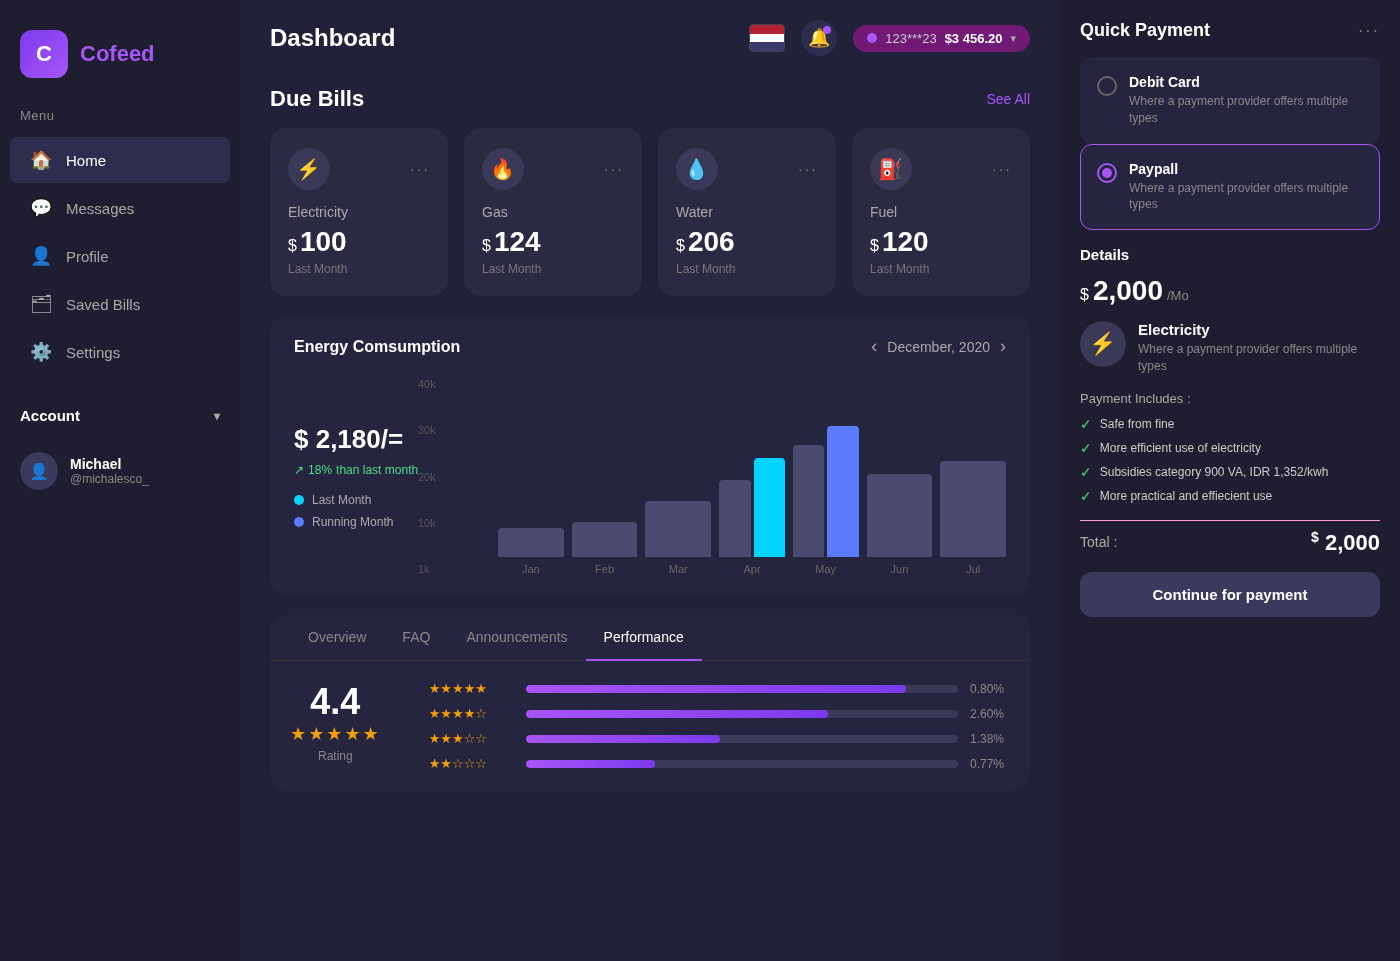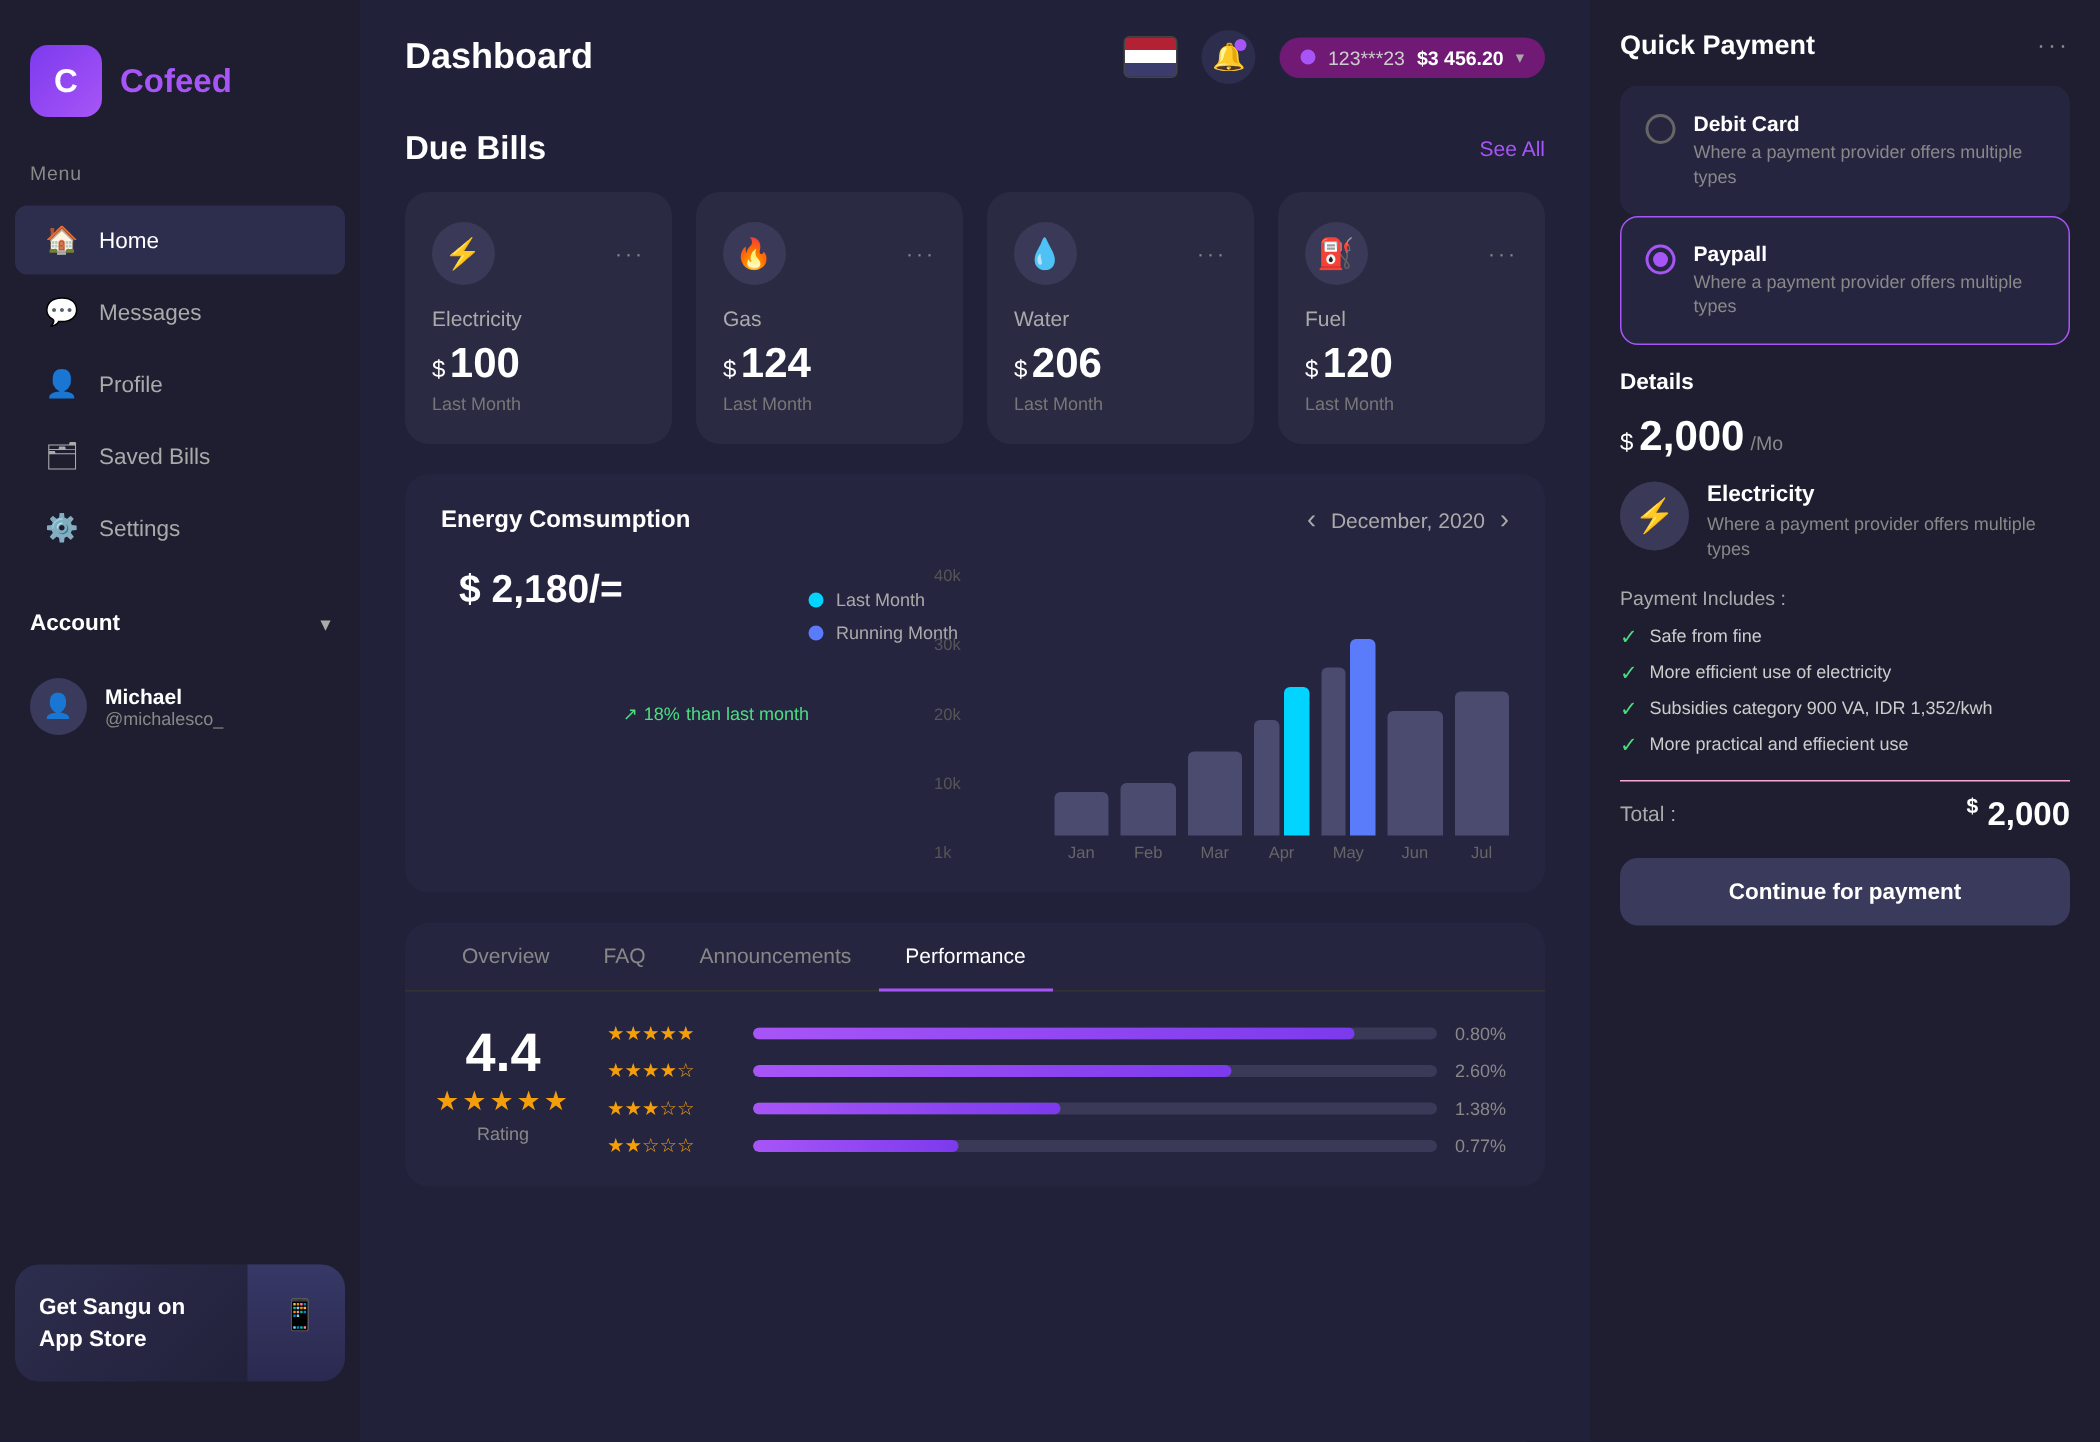--- a/index.html
+++ b/index.html
@@ -163,37 +163,37 @@
     .chart-section {
       background: #252540; border-radius: 16px; padding: 20px 24px;
       margin-bottom: 20px;
     }
     .chart-header { display: flex; align-items: center; justify-content: space-between; margin-bottom: 20px; }
     .chart-title { font-size: 16px; font-weight: 700; }
     .chart-month { display: flex; align-items: center; gap: 10px; color: #aaa; font-size: 14px; }
     .chart-nav { cursor: pointer; color: #aaa; font-size: 18px; }
 
     .chart-body { display: flex; gap: 24px; }
-    .chart-stats { display: flex; flex-direction: row; justify-content: center; min-width: 140px; margin-left: 12px; }
+    .chart-stats { display: flex; flex-direction: column; justify-content: center; min-width: 140px; }
     .chart-total { font-size: 26px; font-weight: 700; margin-bottom: 8px; }
     .chart-growth { font-size: 12px; color: #4ade80; display: flex; align-items: center; gap: 4px; }
     .chart-legend { display: flex; flex-direction: column; gap: 8px; margin-top: 16px; }
     .legend-item { display: flex; align-items: center; gap: 8px; font-size: 12px; color: #aaa; }
     .legend-dot { width: 10px; height: 10px; border-radius: 50%; }
 
     
     .tabs-section { background: #252540; border-radius: 16px; padding: 0; overflow: hidden; }
     .tabs-header { display: flex; border-bottom: 1px solid #333; padding: 0 20px; }
     .tab-item {
       padding: 14px 18px; font-size: 14px; color: #888; cursor: pointer;
       border-bottom: 2px solid transparent; margin-bottom: -1px;
     }
     .tab-item.active { color: #fff; border-bottom-color: #a855f7; }
 
-    .rating-section { padding: 20px; display: flex; gap: 24px; align-items: flex-start; }
+    .rating-section { padding: 20px; display: flex; gap: 48px; align-items: flex-start; }
     .rating-score { text-align: center; min-width: 80px; }
     .rating-num { font-size: 36px; font-weight: 700; }
     .stars { color: #f59e0b; font-size: 18px; letter-spacing: 2px; }
     .rating-label { font-size: 12px; color: #888; margin-top: 4px; }
 
     .rating-bars { flex: 1; display: flex; flex-direction: column; gap: 10px; }
     .rating-bar-row { display: flex; align-items: center; gap: 12px; }
     .rating-bar-track { flex: 1; height: 8px; background: #3a3a58; border-radius: 4px; overflow: hidden; }
     .rating-bar-fill { height: 100%; background: linear-gradient(90deg, #a855f7, #7c3aed); border-radius: 4px; }
     .rating-bar-pct { font-size: 12px; color: #888; width: 40px; text-align: left; }
@@ -298,27 +298,20 @@
       <div class="avatar">👤</div>
       <div>
         <div class="user-name">Michael</div>
         <div class="user-handle">@michalesco_</div>
       </div>
     </div>
   </div>
 
   <div style="flex:1"></div>
 
-  <div class="app-promo">
-    <div class="toggle-btn">
-      <div class="toggle-knob"></div>
-    </div>
-    <div class="app-promo-text">Get Sangu on App Store</div>
-    <div class="app-promo-phone">📱</div>
-  </div>
 </aside>
 
 <main class="main">
 
   <header class="topbar">
     <h1 class="page-title">Dashboard</h1>
     <div class="topbar-right">
       <div class="flag-btn"></div>
       <div class="notif-btn">
         🔔

